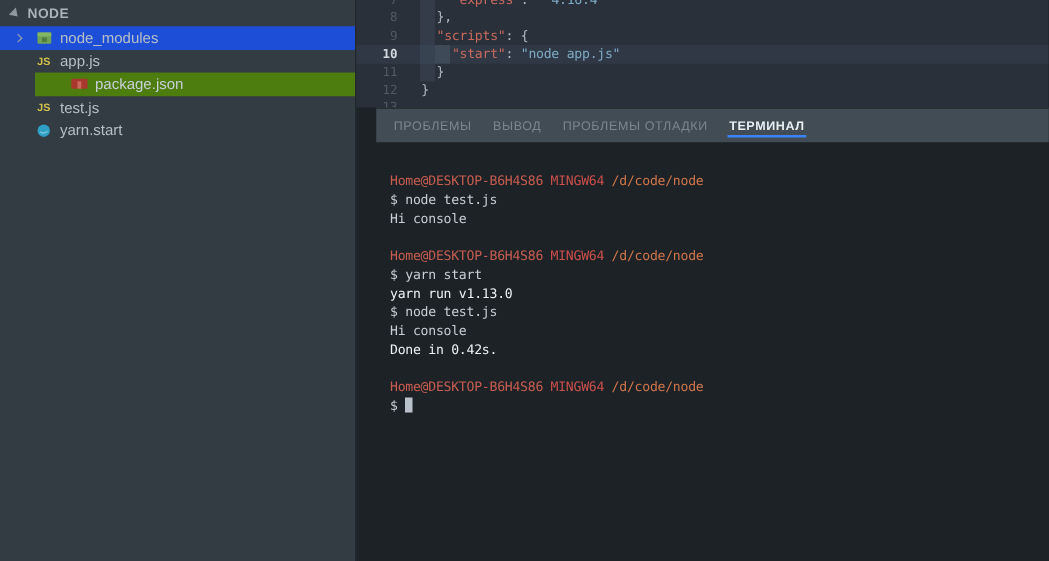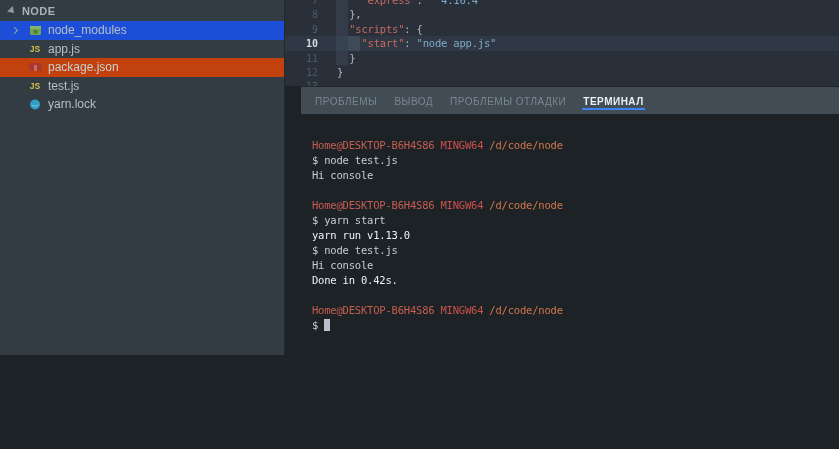--- a/index.html
+++ b/index.html
@@ -1,31 +1,31 @@
 <!DOCTYPE html>
 <html><head>
 <meta charset="utf-8">
 <style>
   * { margin:0; padding:0; box-sizing:border-box; }
   html,body { width:839px; height:449px; overflow:hidden; background:#1d2226;
               font-family:"Liberation Sans", sans-serif; }
   #app { display:flex; width:839px; height:449px; }
 
   
-  .sidebar { width:285px; height:355px; background:#333b43; flex:none;
+  .sidebar { width:285px; height:449px; background:#333b43; flex:none;
              border-right:1px solid #22282e; }
   .sb-header { height:21px; display:flex; align-items:center; padding-left:8px;
                color:#a9b3bb; font-size:11px; font-weight:bold; letter-spacing:.4px; }
   .twistie { width:0; height:0; border-left:4px solid transparent;
              border-right:4px solid transparent; border-top:6px solid #8d979f;
              transform:rotate(-45deg); margin-right:6px; }
   .sb-row { height:18.5px; display:flex; align-items:center; padding-left:12px;
             color:#b6bfc6; font-size:12px; cursor:pointer; }
   .sb-row.hovered  { background:#1d4ed8; }
-  .sb-row.selected { background:#c2410c; color:#c7d0d6; }
+  .sb-row.selected { background:#4d7c0f; color:#c7d0d6;margin-left:28px; }
   .sb-chev { width:15px; flex:none; display:flex; align-items:center; }
   .sb-chev i { width:5px; height:5px; border-top:1px solid #98a2aa;
                border-right:1px solid #98a2aa; transform:rotate(45deg); }
   .sb-icon { width:16px; flex:none; display:flex; align-items:center; justify-content:center;
              margin-right:5px; }
   .js-badge { font-size:8.5px; font-weight:bold; color:#d2c04a; letter-spacing:0; }
   .npm-ic { width:13px; height:8px; background:#a8372e; border-radius:1px; position:relative; }
   .npm-ic::after { content:""; position:absolute; left:5px; top:2px; width:3px; height:6px;
                    background:#c96a5f; }
 
@@ -121,21 +121,21 @@
 
     <div class="sb-row">
       <span class="sb-chev"></span>
       <span class="sb-icon">
         <svg width="12" height="12" viewBox="0 0 12 12">
           <circle cx="6" cy="6.5" r="5" fill="#2f9fc5"></circle>
           <path d="M4 2 L6 4 L7.5 1.5 L8 4 Z" fill="#2f9fc5"></path>
           <path d="M3.2 7.5 Q6 9.5 9 7" stroke="#7cc4de" stroke-width="1" fill="none"></path>
         </svg>
       </span>
-      <span>yarn.lock</span>
+      <span>yarn.start</span>
     </div>
   </div>
 
   <div class="main">
 
     <div class="editor">
       <div class="indent-band band1"></div>
       <div class="indent-band band2"></div>
 
       <div class="ed-line first"><span class="gut">7</span><span class="tk-punct">    </span><span class="tk-key">"express"</span><span class="tk-punct">: </span><span class="tk-str">"^4.16.4"</span></div>

